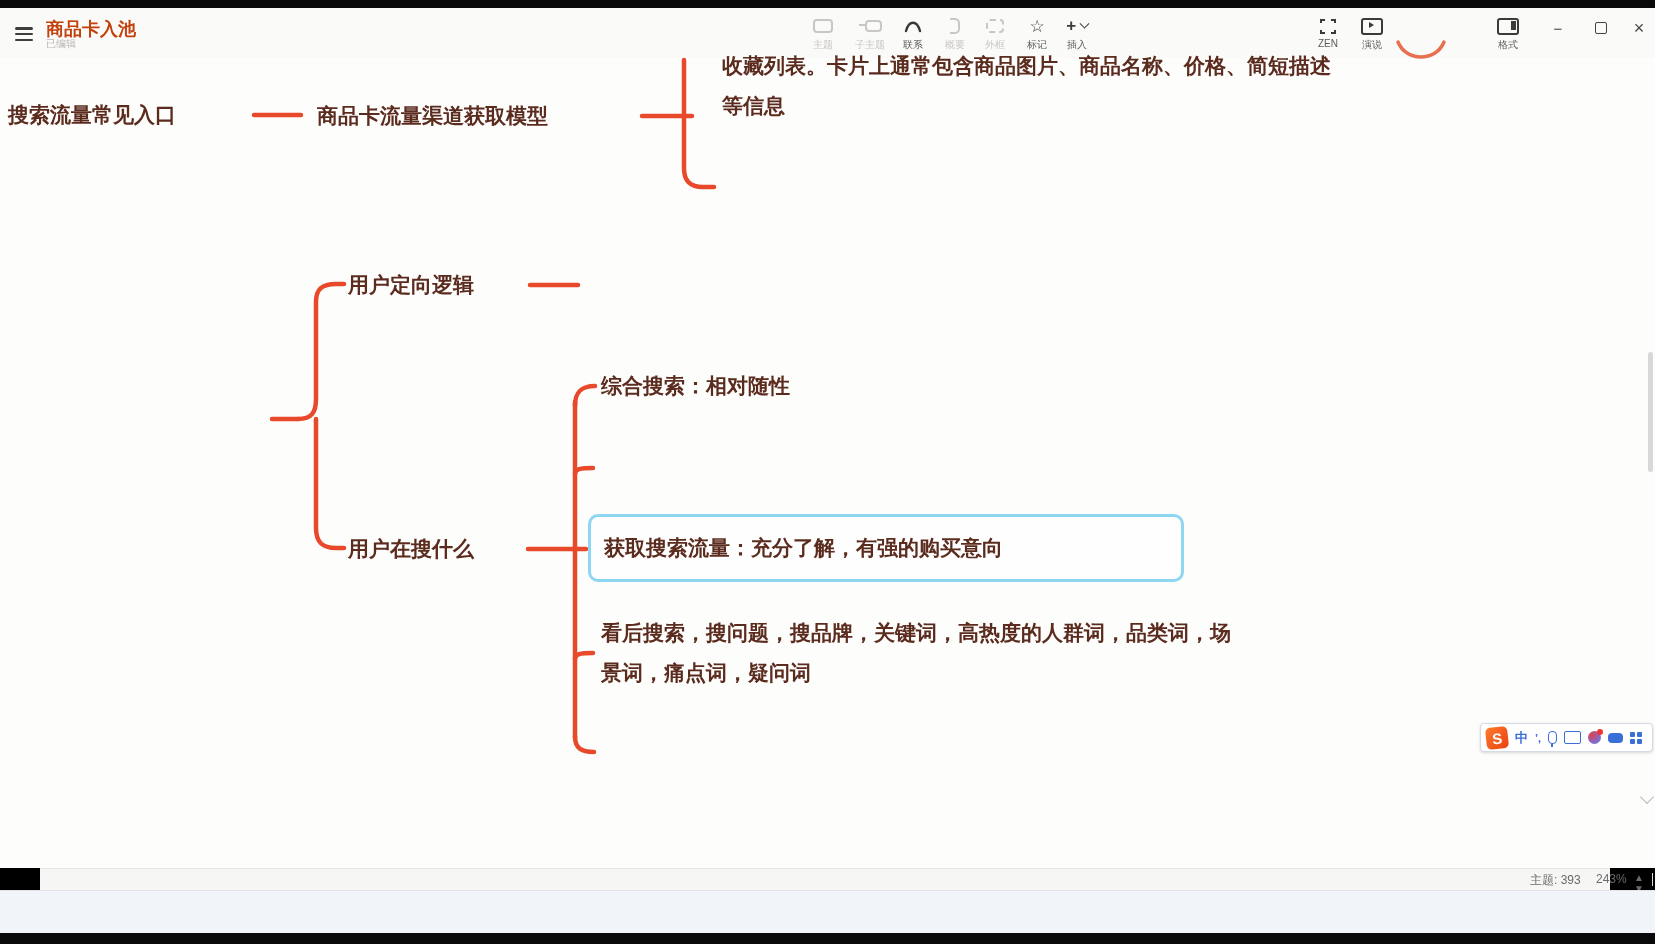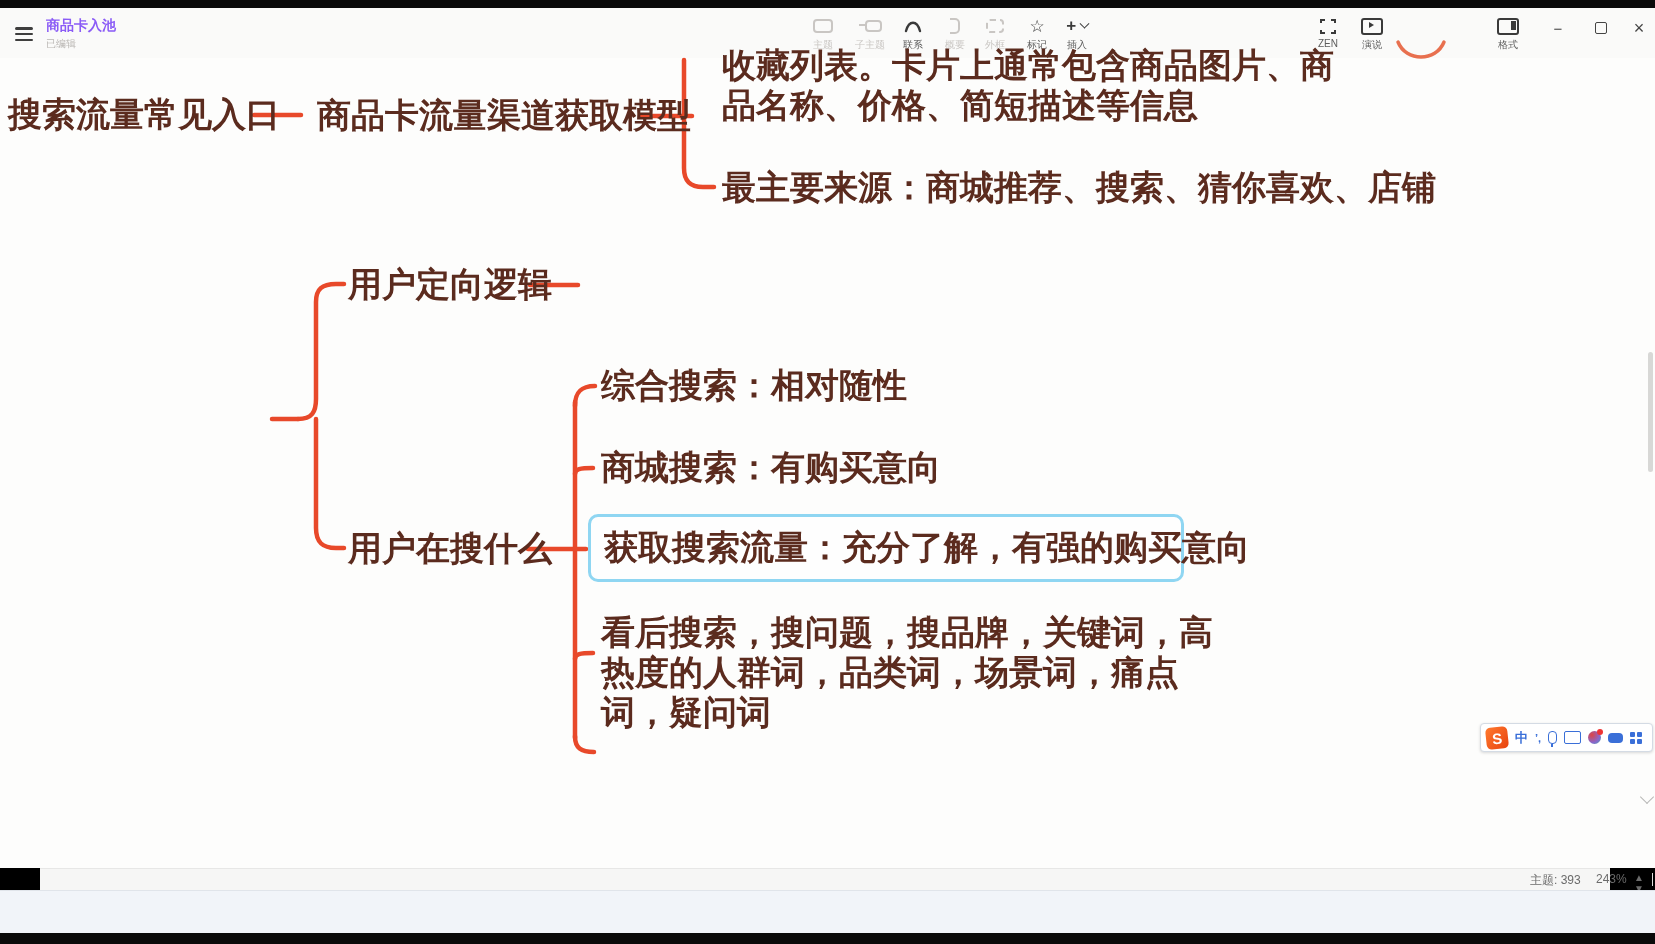--- a/index.html
+++ b/index.html
@@ -5,21 +5,21 @@
   html,body{margin:0;padding:0;background:#000;}
   #stage{position:relative;width:1655px;height:944px;background:#000;overflow:hidden;
          font-family:"Liberation Sans","DejaVu Sans",sans-serif;}
   
   .letterbox{position:absolute;left:0;width:1655px;background:#0a0a0a;}
   #titlebar{position:absolute;left:0;top:8px;width:1655px;height:50px;background:#fafaf9;
             border-bottom:1px solid #ececea;}
   .hamburger{position:absolute;left:15px;top:19px;width:18px;height:14px;display:flex;
              flex-direction:column;justify-content:space-between;cursor:pointer;}
   .hamburger span{display:block;height:2.5px;background:#3e3e3e;border-radius:2px;}
-  .doc-title{position:absolute;left:46px;top:9px;font-size:14px;font-weight:bold;color:#8b5cf6;}
+  .doc-title{position:absolute;left:46px;top:9px;font-size:18px;font-weight:bold;color:#c2410c;}
   .doc-sub{position:absolute;left:46px;top:29px;font-size:10px;color:#b9b6b3;font-family:Liberation Mono, monospace;}
   .tb-item{position:absolute;top:8px;width:44px;height:40px;text-align:center;cursor:pointer;}
   .tb-item .glyph{height:20px;display:flex;align-items:center;justify-content:center;}
   .tb-item .lbl{font-size:10px;margin-top:2px;color:#5c5c5c;}
   .tb-item.disabled .lbl{color:#c9c6c3;}
   .shape-topic{width:16px;height:10px;border:2px solid #c9c6c3;border-radius:4px;}
   .shape-subtopic{width:13px;height:8px;border:2px solid #c9c6c3;border-radius:4px;margin-left:6px;position:relative;}
   .shape-subtopic:before{content:"";position:absolute;left:-8px;top:2px;width:6px;height:2px;background:#c9c6c3;}
   .shape-boundary{width:14px;height:10px;border:2px dashed #c9c6c3;border-radius:4px;}
   .shape-summary{width:8px;height:12px;border:2px solid #c9c6c3;border-left:none;border-radius:0 5px 5px 0;}
@@ -31,21 +31,21 @@
   .shape-present:before{content:"";position:absolute;left:6px;top:2.5px;border-left:5px solid #3a3a3a;
            border-top:3px solid transparent;border-bottom:3px solid transparent;}
   .shape-format{width:18px;height:13px;border:2px solid #3a3a3a;border-radius:3px;position:relative;}
   .shape-format:before{content:"";position:absolute;right:1px;top:1px;width:5px;height:9px;background:#3a3a3a;}
   .winbtn{position:absolute;top:6px;width:30px;height:28px;display:flex;align-items:center;
           justify-content:center;font-size:15px;color:#444;cursor:pointer;}
   .restore-box{width:10px;height:10px;border:1.4px solid #444;border-radius:2px;}
   
   #canvas{position:absolute;left:0;top:58px;width:1655px;height:810px;background:#fdfdfc;}
   .map-node{position:absolute;font-family:"Liberation Serif","DejaVu Serif",serif;
-            font-weight:600;font-size:34px;line-height:40px;color:#5b2b1e;white-space:nowrap;cursor:pointer;}
+            font-weight:600;font-size:21px;line-height:40px;color:#5b2b1e;white-space:nowrap;cursor:pointer;}
   .map-node.wrap{white-space:normal;}
   #sel-box{position:absolute;left:588px;top:514px;width:596px;height:68px;border:3px solid #8fd6f2;
            border-radius:10px;background:#fefefe;display:flex;align-items:center;padding-left:13px;
            box-sizing:border-box;cursor:pointer;}
   #sel-box .map-node{position:static;}
   
   #ime{position:absolute;left:1480px;top:723px;width:173px;height:29px;background:#fff;
        border:1px solid #d4dbe4;border-radius:4px;box-shadow:0 1px 3px rgba(0,0,0,.15);
        display:flex;align-items:center;gap:7px;padding:0 5px;box-sizing:border-box;}
   .slogo{width:22px;height:22px;border-radius:5px;background:linear-gradient(135deg,#ff7a2f,#e8420e);
@@ -180,26 +180,24 @@
     <path d="M575,736 C575,748 581,752 594,752"></path>
   </svg>
 
   <svg style="position:absolute;left:0;top:0;pointer-events:none;" width="1655" height="944">
     <path d="M1398,42 C1406,62 1436,62 1444,42" stroke="#e8704f" stroke-width="3.5" fill="none" stroke-linecap="round"></path>
   </svg>
 
   <div class="map-node" style="left:8px;top:95px;">搜索流量常见入口</div>
   <div class="map-node" style="left:317px;top:96px;">商品卡流量渠道获取模型</div>
   <div class="map-node wrap" style="left:722px;top:46px;width:620px;">收藏列表。卡片上通常包含商品图片、商品名称、价格、简短描述等信息</div>
-  <div class="map-node" style="left:722px;top:168px;">最主要来源：商城推荐、搜索、猜你喜欢、店铺</div>
 
   <div class="map-node" style="left:348px;top:265px;">用户定向逻辑</div>
   <div class="map-node" style="left:348px;top:529px;">用户在搜什么</div>
   <div class="map-node" style="left:601px;top:366px;">综合搜索：相对随性</div>
-  <div class="map-node" style="left:601px;top:448px;">商城搜索：有购买意向</div>
   <div id="sel-box">
     <div class="map-node">获取搜索流量：充分了解，有强的购买意向</div>
   </div>
   <div class="map-node wrap" style="left:601px;top:613px;width:640px;">看后搜索，搜问题，搜品牌，关键词，高热度的人群词，品类词，场景词，痛点词，疑问词</div>
 
   <div id="ime">
     <div class="slogo">S</div>
     <div class="ime-ic">中</div>
     <div class="ime-ic" style="font-size:11px;">’,</div>
     <div class="mic"></div>

